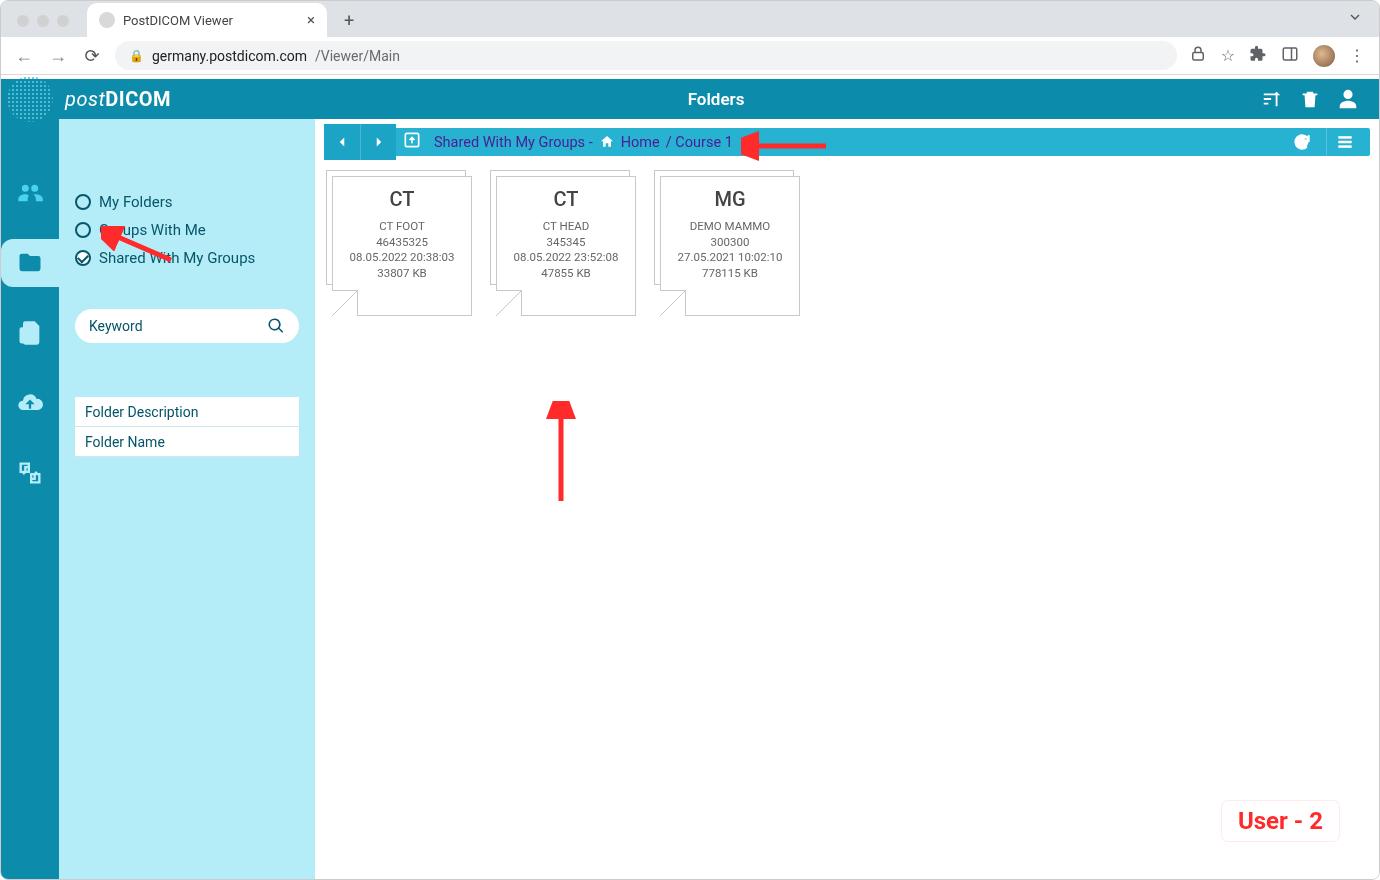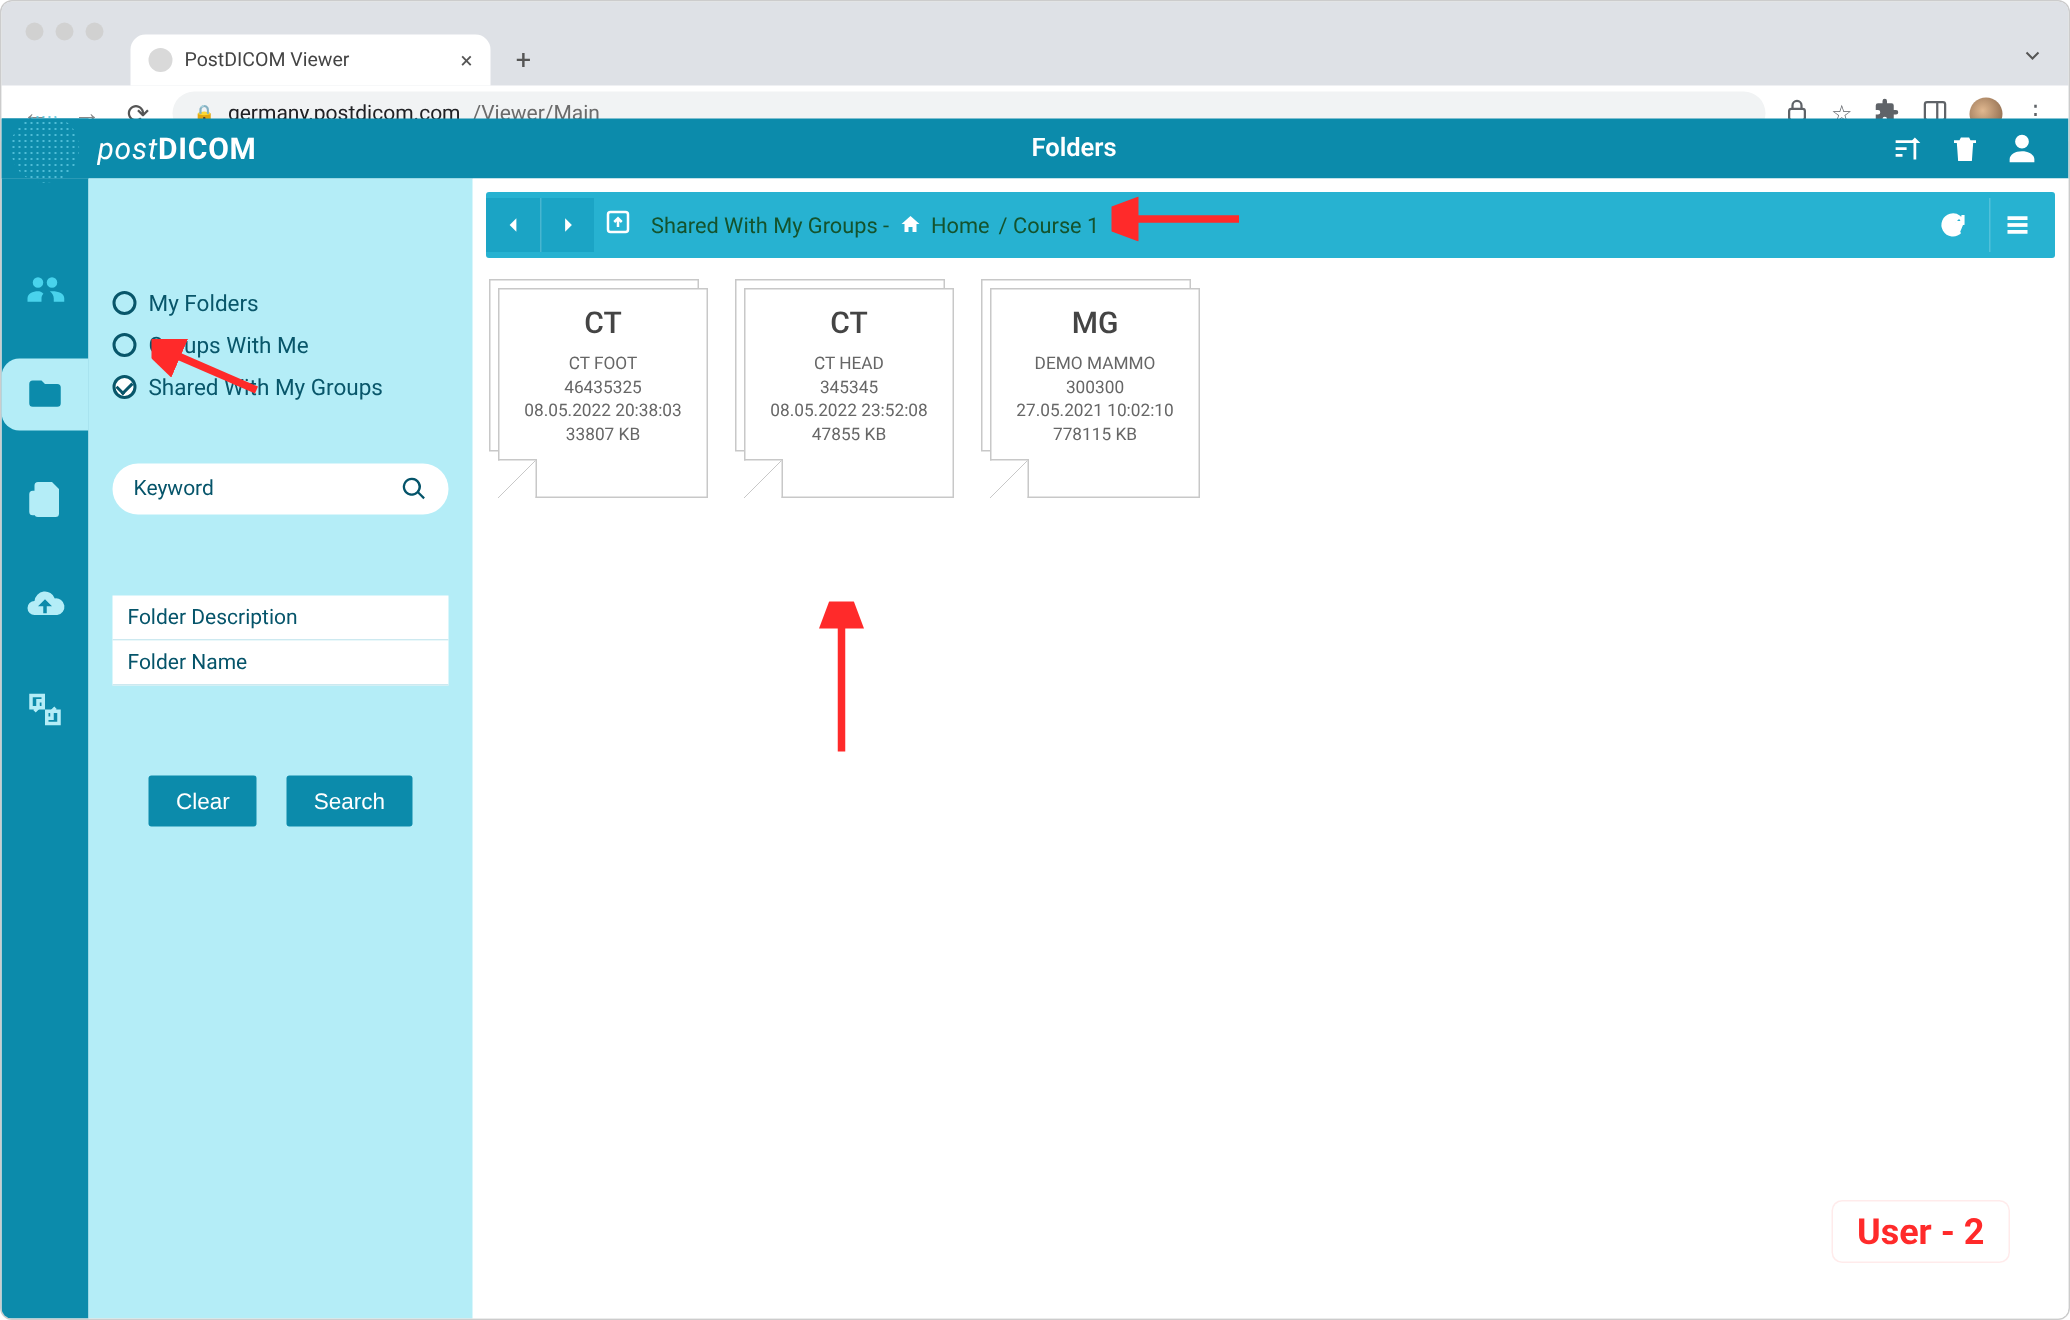--- a/index.html
+++ b/index.html
@@ -9,21 +9,21 @@
     width: 1380px;
     height: 880px;
     overflow: hidden;
     position: relative;
     border: 1px solid #ccc;
     border-radius: 8px;
   }
   
   .browser-chrome { background:#dee1e6;}
   .tab-strip {
-    height: 56px; background:#dee1e6; display:flex; align-items:flex-end; padding-left:86px;
+    height: 36px; background:#dee1e6; display:flex; align-items:flex-end; padding-left:86px;
   }
   .traffic { position:absolute; left:16px; top:14px; display:flex; gap:8px;}
   .traffic span{width:12px;height:12px;border-radius:50%;background:#d1d1d1;}
   .tab {
     background:#fff; height:34px; width:240px; border-top-left-radius:10px;border-top-right-radius:10px;
     display:flex;align-items:center;padding:0 12px; gap:8px; font-size:13px; color:#444; position:relative;
   }
   .tab .favicon{width:16px;height:16px;border-radius:50%;background:#d9d9d9;display:inline-block;}
   .tab .close{margin-left:auto;color:#555;font-size:15px;cursor:pointer;}
   .new-tab{width:28px;height:28px;display:flex;align-items:center;justify-content:center;color:#555;margin-left:8px;margin-bottom:3px;font-size:18px;cursor:pointer;}
@@ -85,21 +85,21 @@
   .radio-row.checked .circle::after{content:"";width:8px;height:5px;border-left:2.5px solid #08566a;border-bottom:2.5px solid #08566a;transform:rotate(-45deg);margin-top:-2px;}
 
   .kw-box{margin-top:42px;background:#fff;border-radius:20px;height:34px;display:flex;align-items:center;padding:0 14px;color:#05546a;font-size:14px;justify-content:space-between;}
   .kw-box svg{width:18px;height:18px;fill:#05546a;}
   .field{margin-top:14px;background:#fff;height:30px;display:flex;align-items:center;padding:0 10px;color:#05546a;font-size:14px;border-bottom:1px solid #cde9f0;}
   .field + .field{margin-top:0;}
   .btn-row{margin-top:60px;display:flex;gap:20px;justify-content:center;}
   .btn{background:#0c8bab;color:#fff;border:none;height:34px;padding:0 18px;font-size:15px;border-radius:2px;cursor:pointer;}
 
   .main{flex:1;display:flex;flex-direction:column;background:#fff;padding:9px;}
-  .crumb-bar{height:44px;background:#27b2d1;border-radius:2px;display:flex;align-items:center;color:#14532d;font-size:14.5px;padding-right:8px;}
+  .crumb-bar{height:28px;background:#27b2d1;border-radius:2px;display:flex;align-items:center;color:#4c1d95;font-size:14.5px;padding-right:8px;}
   .crumb-bar .sq{width:36px;height:36px;display:flex;align-items:center;justify-content:center;background:#1ba4c5;color:#fff;cursor:pointer;}
   .crumb-bar .sq + .sq{border-left:1px solid rgba(255,255,255,.2);}
   .crumb-bar .sq svg{width:18px;height:18px;fill:#fff;}
   .crumb-bar .upload{margin-left:6px;cursor:pointer;}
   .crumb-text{margin-left:12px;display:flex;align-items:center;gap:6px;}
   .crumb-text svg{width:16px;height:16px;fill:#fff;}
   .crumb-bar .right{margin-left:auto;display:flex;gap:6px;}
   .crumb-bar .right .sq{background:transparent;}
   .crumb-bar .right svg{width:20px;height:20px;}
 
@@ -245,24 +245,20 @@
 
       <div style="margin-top:40px">
         <div class="field">
           <span>Folder Description</span>
         </div>
         <div class="field">
           <span>Folder Name</span>
         </div>
       </div>
 
-      <div class="btn-row">
-        <button class="btn">Clear</button>
-        <button class="btn">Search</button>
-      </div>
     </div>
 
     <div class="main">
       <div class="crumb-bar">
         <div class="sq">
             <svg viewBox="0 0 24 24">
               <path d="M15 6l-6 6 6 6"></path>
             </svg>
           </div>
         <div class="sq">

